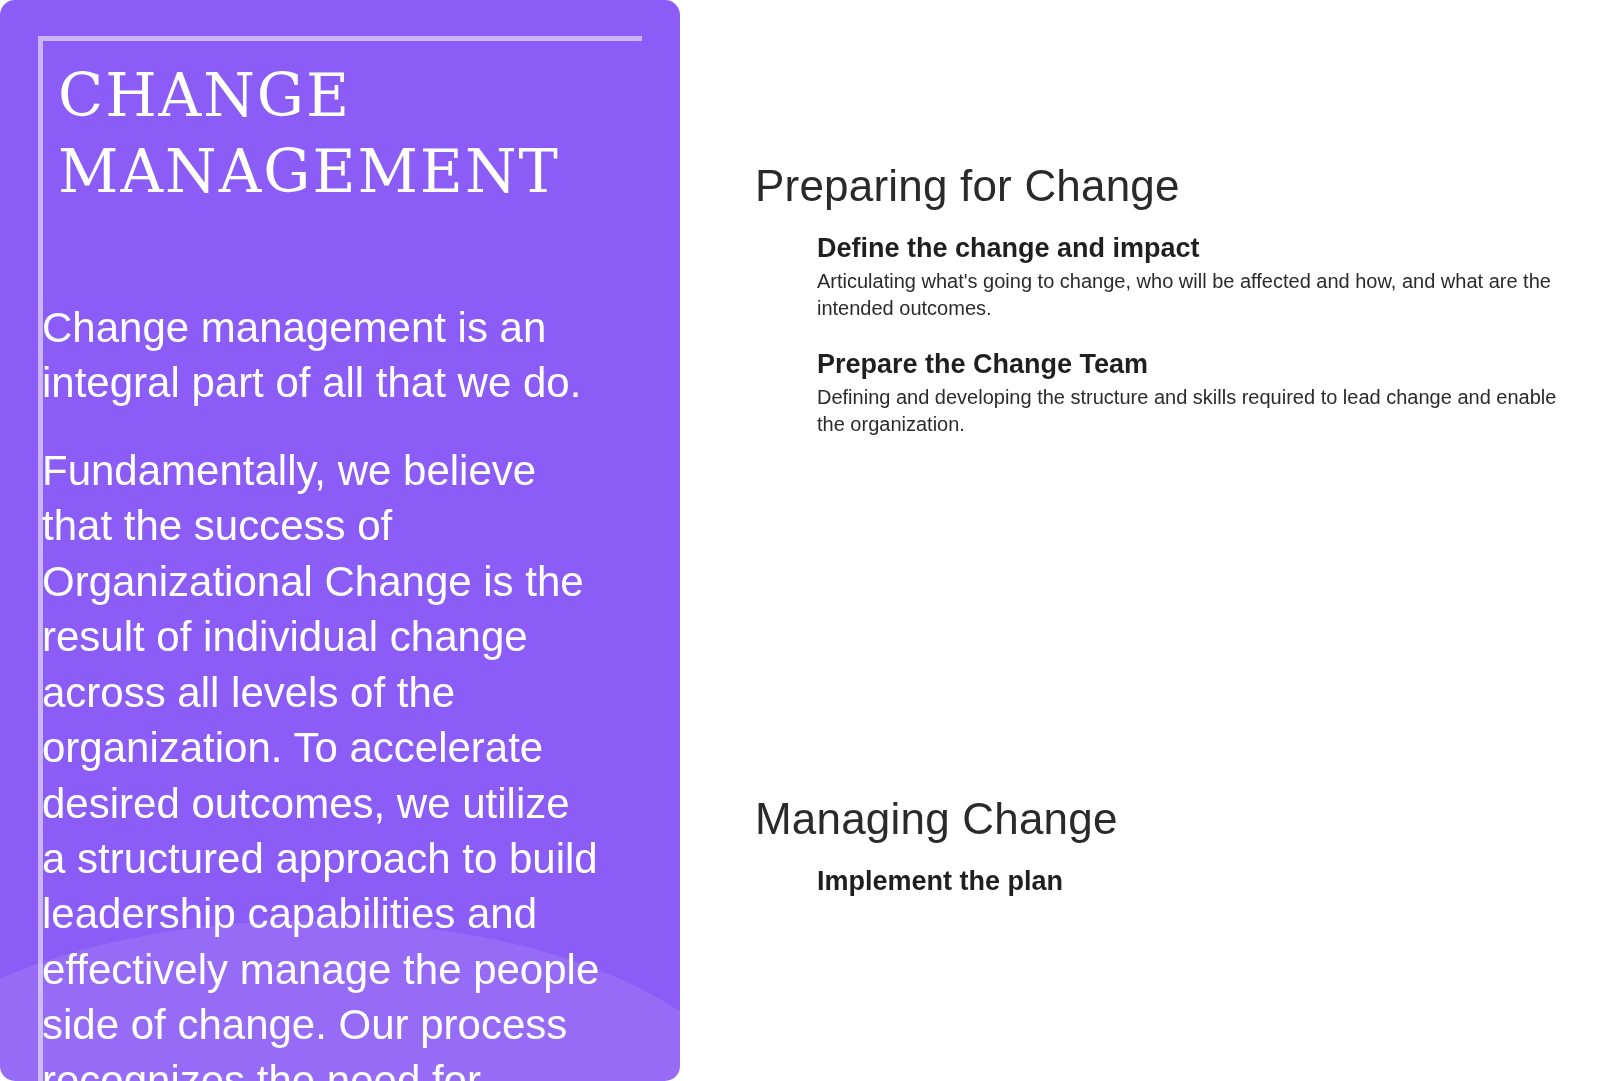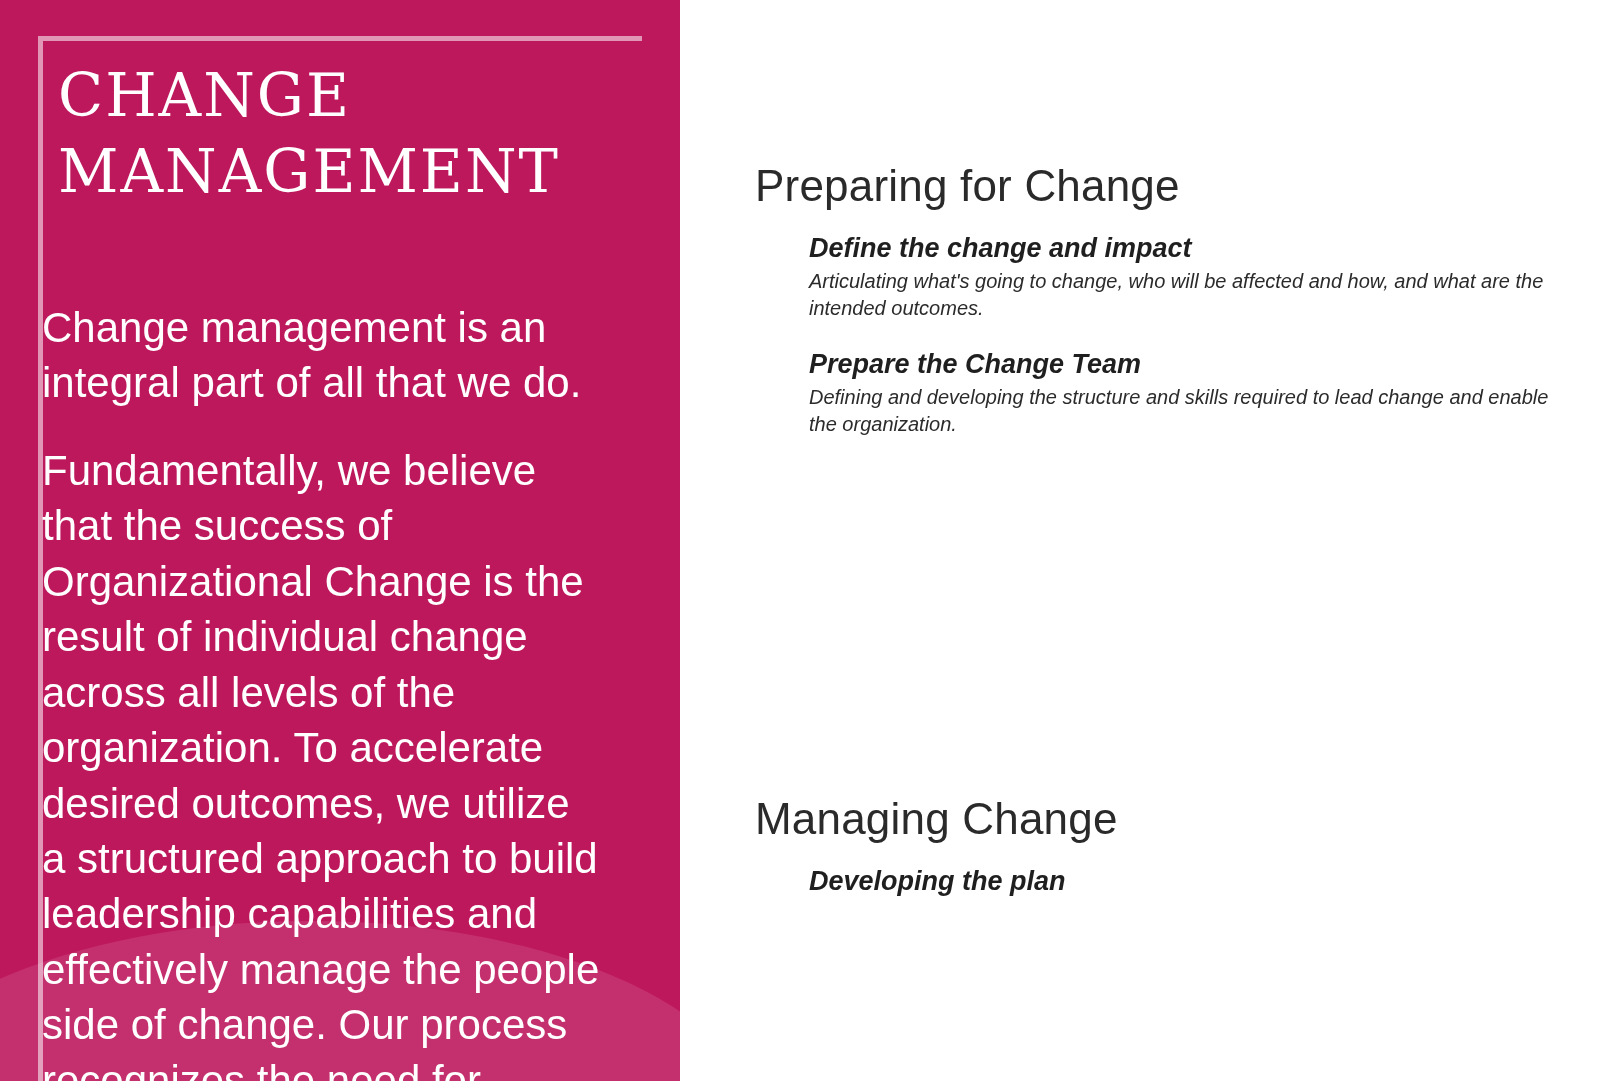--- a/index.html
+++ b/index.html
@@ -20,22 +20,23 @@
     background: #ffffff;
   }
 
   
   .left-panel {
     position: absolute;
     left: 0;
     top: 0;
     width: 680px;
     height: 1081px;
-    background: #be185d;
+    background: #8b5cf6;
     box-sizing: border-box;
+    border-radius: 15px;
   }
   .left-panel-inner {
     position: absolute;
     left: 38px;
     top: 36px;
     right: 38px;
     bottom: -10px;
     border-top: 5px solid rgba(255,255,255,0.55);
     border-left: 5px solid rgba(255,255,255,0.55);
     box-sizing: border-box;
@@ -97,24 +98,23 @@
   .section-heading {
     font-family: "Liberation Sans", sans-serif;
     font-weight: normal;
     font-size: 44px;
     line-height: 1.1;
     color: #2a2a2a;
     margin: 0 0 22px 0;
     letter-spacing: 0.2px;
   }
   .items {
-    margin: 4px;
+    margin: 12px;
     padding: 0 0 0 50px;
     list-style: none;
-    font-style: italic;
   }
   .item {
     margin-bottom: 27px;
   }
   .item:last-child { margin-bottom: 0; }
   .item-title {
     font-family: "Liberation Sans", sans-serif;
     font-weight: bold;
     font-size: 27px;
     color: #1f1f1f;
@@ -163,19 +163,19 @@
           <p class="item-title">Prepare the Change Team</p>
           <p class="item-desc">Defining and developing  the structure and skills required to lead change and enable the organization.</p>
         </li>
       </ul>
     </div>
 
     <div class="section" id="section-1">
       <h2 class="section-heading">Managing Change</h2>
       <ul class="items">
         <li class="item">
-          <p class="item-title">Developing the plan</p>
+          <p class="item-title">Implement the plan</p>
         </li>
       </ul>
     </div>
 
   </div>
 </div>
 
 </body></html>

